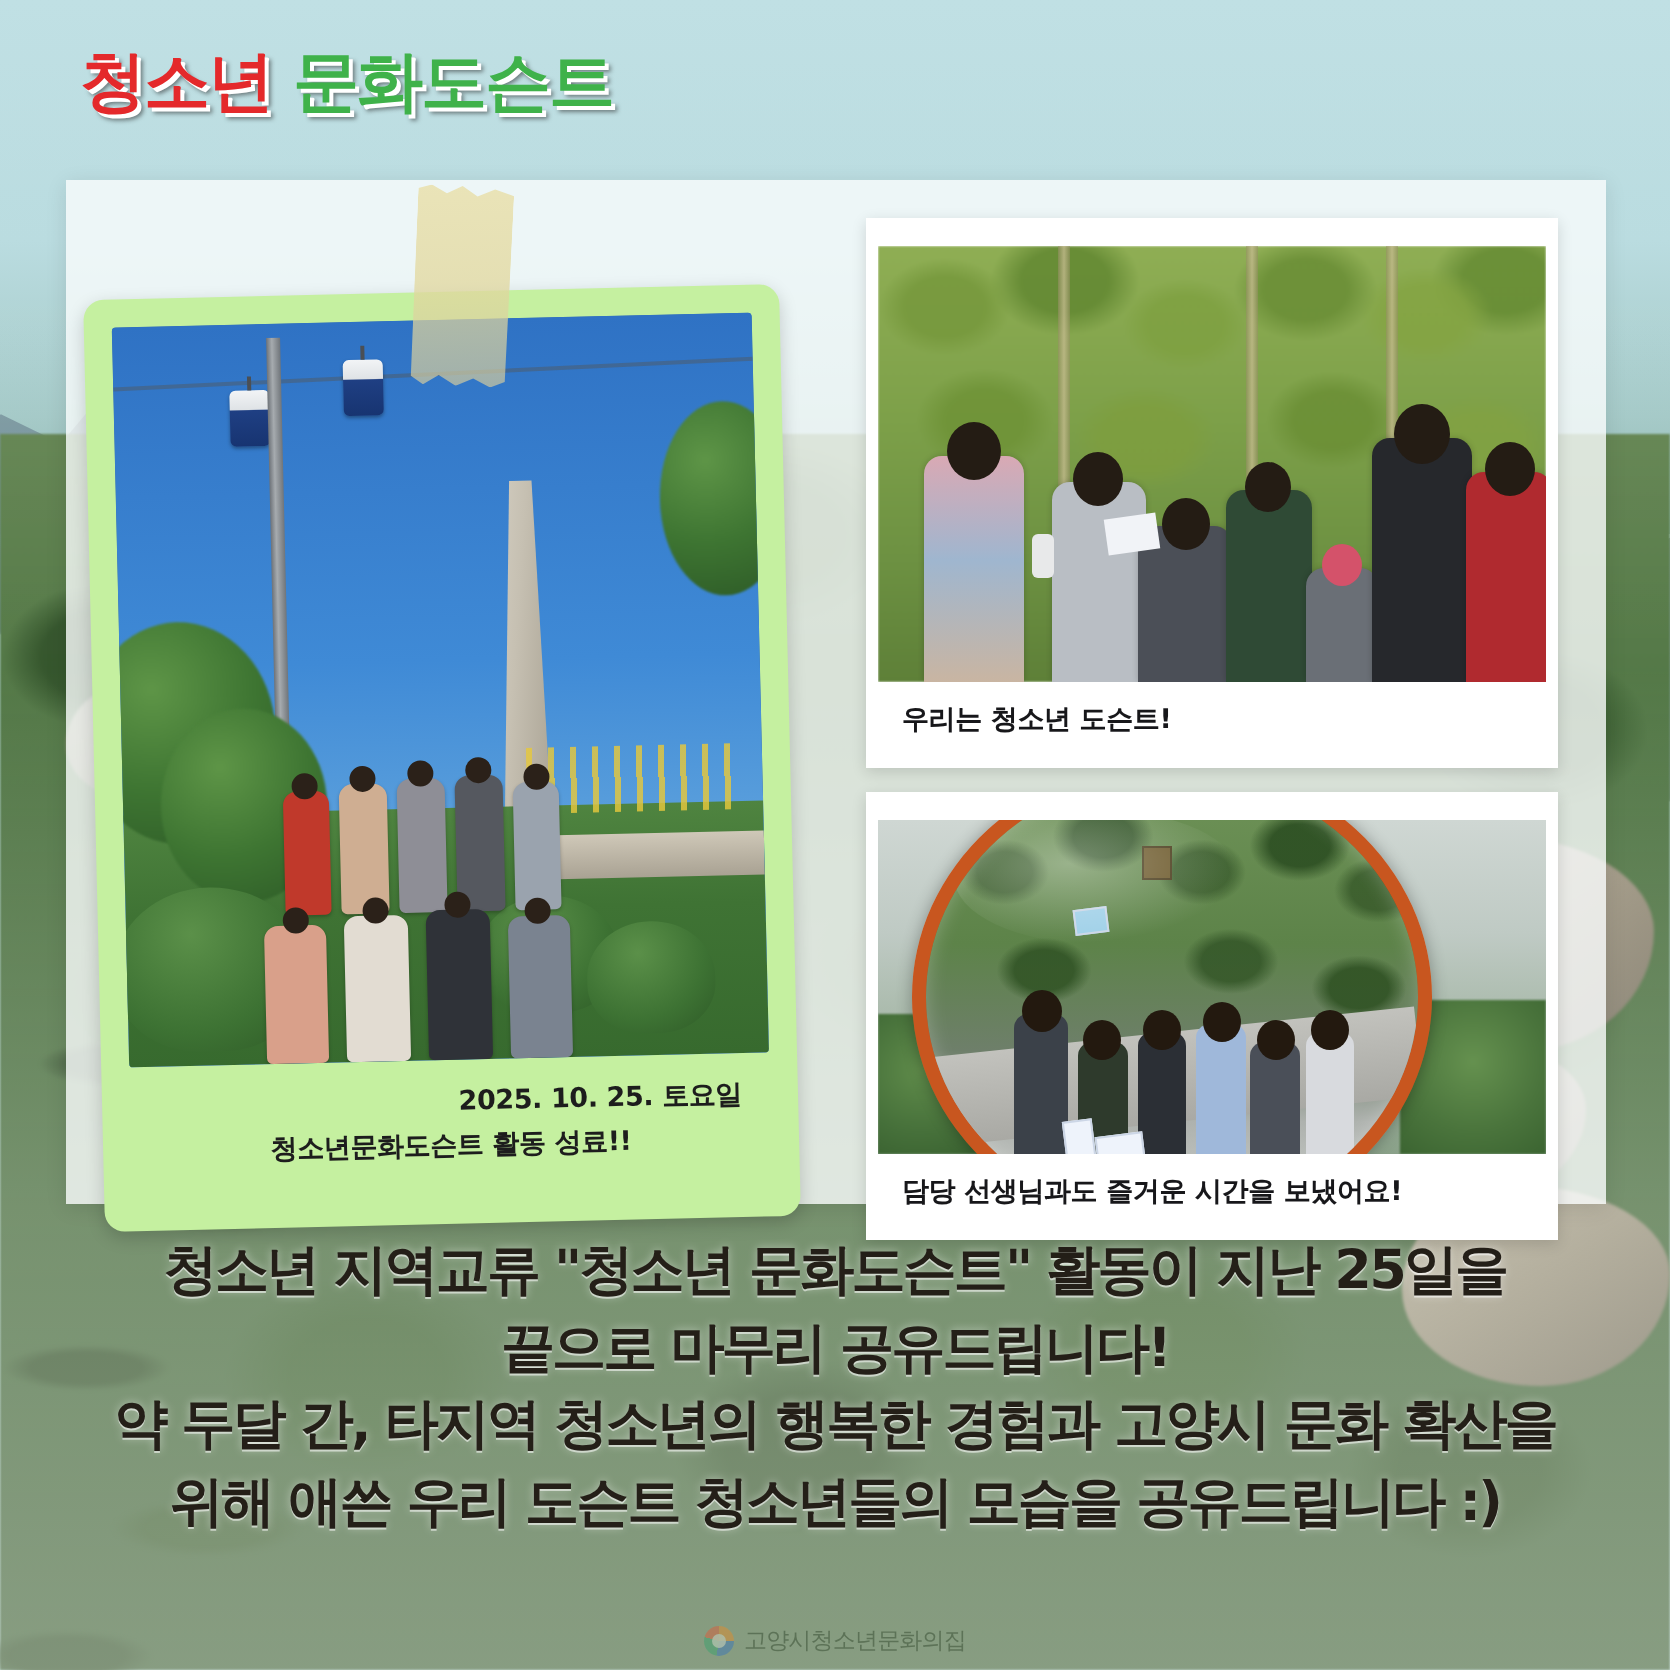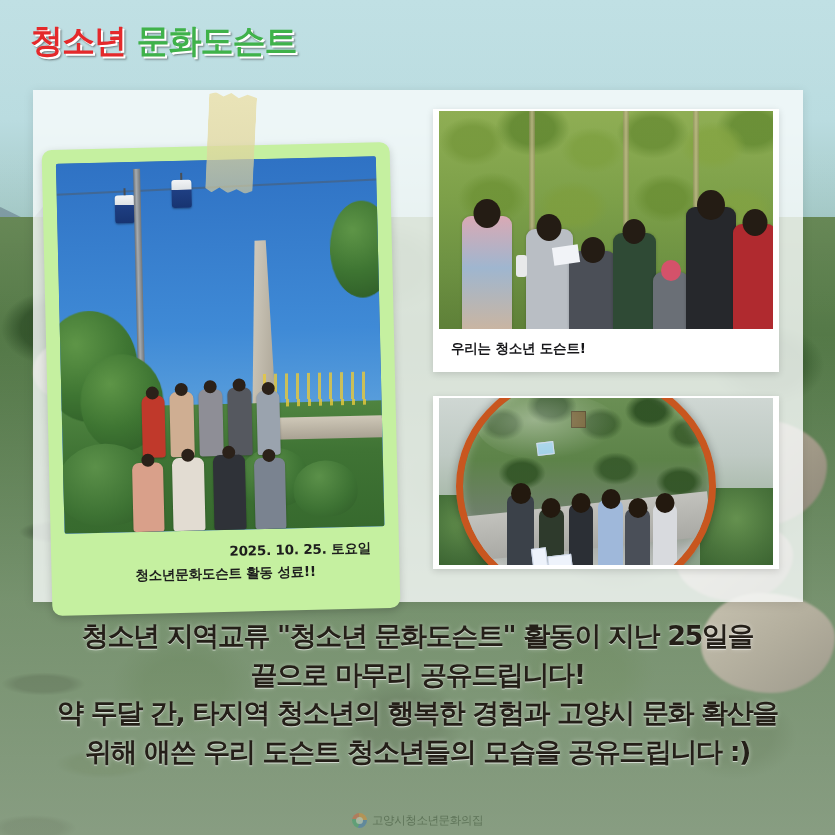--- a/index.html
+++ b/index.html
@@ -83,21 +83,21 @@
     position:absolute; inset:0;
     background:linear-gradient(180deg,rgba(255,255,255,.10) 0%,rgba(255,255,255,.05) 40%,rgba(236,240,228,.34) 72%,rgba(238,242,232,.46) 100%);
   }
 
   
   .title-bar {
     position:absolute; left:0; top:0; width:100%; height:82px;
     display:flex; align-items:center;
   }
   .title-text {
-    margin-left:30px;
+    margin-left:40px;
     font-size:33px; font-weight:bold; letter-spacing:-1px;
     white-space:nowrap;
     font-family:"DejaVu Sans","Liberation Sans",sans-serif;
   }
   .title-text .t-red {
     color:#e4292b;
     text-shadow:2px 2px 0 #ffffff, 3px 3px 2px rgba(40,40,40,.55);
   }
   .title-text .t-green {
     color:#3fb24a;
@@ -221,21 +221,21 @@
     letter-spacing:-.2px;
   }
   .polaroid-caption .pc-date { display:block; text-align:right; padding-right:8px; }
   .polaroid-caption .pc-sub  { display:block; text-align:center; }
 
   
   .photo-block { position:absolute; z-index:3; }
   .photo-block .frame {
     width:100%; background:#ffffff;
     box-shadow:0 2px 7px rgba(0,0,0,.14);
-    padding:2px 6px 4px 6px;
+    padding:14px 6px 4px 6px;
   }
   .photo-block .shot {
     width:100%; overflow:hidden; position:relative;
   }
   .photo-block .cap {
     padding:9px 4px 9px 12px;
     color:#17171a; font-size:13.5px; line-height:1.58;
     font-weight:bold; letter-spacing:-.2px;
   }
 
@@ -493,20 +493,23 @@
             </div>
           <div class="ph2-kid" style="left:77%;width:10%;height:38%;background:#d8dade;">
               <span class="head" style="top:-11px;width:19px;height:20px;"></span>
             </div>
           <div class="ph2-paper" style="left:35%;bottom:6%;width:24px;height:30px;"></div>
           <div class="ph2-paper" style="left:28%;bottom:14%;width:15px;height:19px;"></div>
           <div class="ph2-paper" style="left:30%;top:30%;width:17px;height:13px;background:#9fd0e8;"></div>
           <div class="ph2-glare"></div>
         </div>
       </div>
+      <div class="cap">
+        <div>담당 선생님과도 즐거운 시간을 보냈어요!</div>
+      </div>
     </div>
   </div>
 
   <div class="body-text">
     <span>청소년 지역교류 "청소년 문화도슨트" 활동이 지난 25일을</span>
     <span>끝으로 마무리 공유드립니다!</span>
     <span>약 두달 간, 타지역 청소년의 행복한 경험과 고양시 문화 확산을</span>
     <span>위해 애쓴 우리 도슨트 청소년들의 모습을 공유드립니다 :)</span>
   </div>
 

